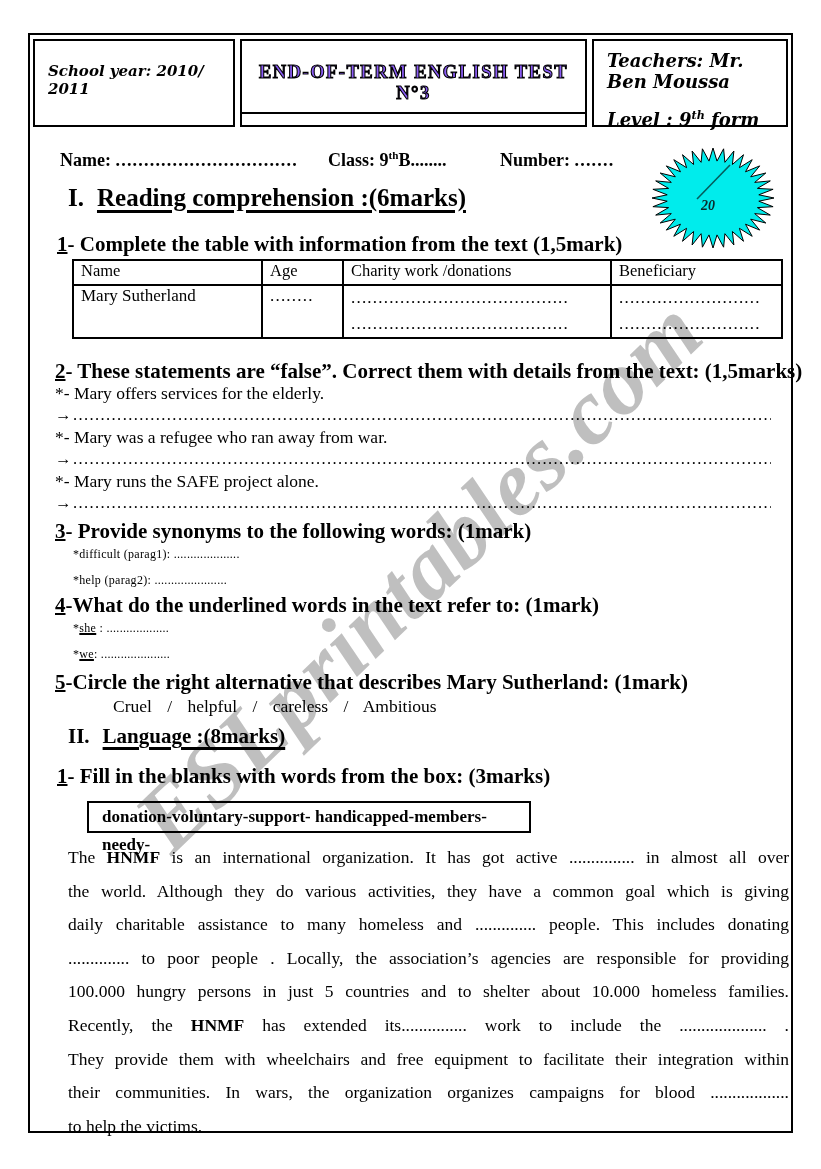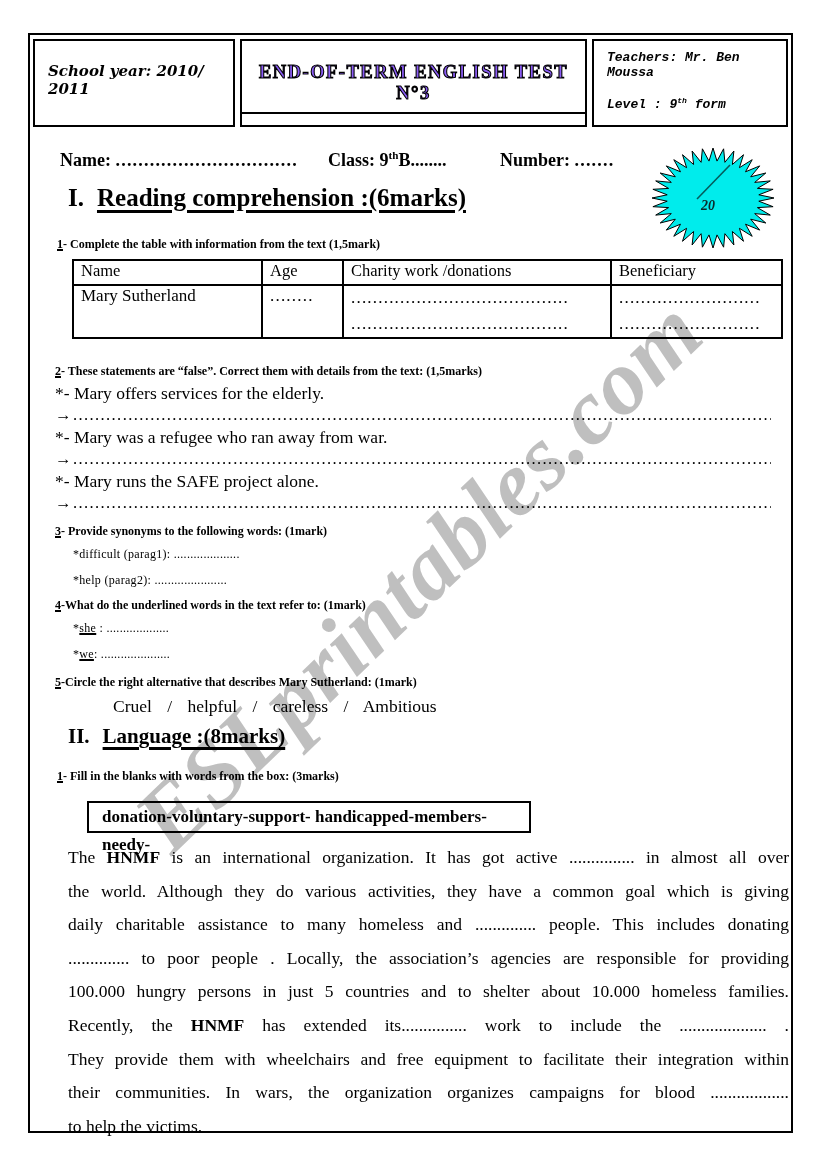--- a/index.html
+++ b/index.html
@@ -13,38 +13,38 @@
   .frame{position:absolute;left:28px;top:33px;width:765px;height:1100px;border:2px solid #000;
         box-sizing:border-box;z-index:3;pointer-events:none;}
   
   .header-row{margin-left:33px;width:755px;height:88px;display:flex;gap:5px;}
   .hbox{border:2px solid #000;box-sizing:border-box;background:transparent;}
   .hbox1{width:202px;padding:21px 0 0 13px;}
   .hbox2{flex:1;text-align:center;padding-top:21px;}
   .hbox3{width:196px;padding:9px 0 0 13px;}
   .script{font-style:italic;font-weight:bold;font-family:"DejaVu Serif","Liberation Serif",serif;}
   .hbox1 .script{font-size:15px;}
-  .hbox3 .script{font-size:13px;font-family:Liberation Mono, monospace;}
+  .hbox3 .script{font-size:18px;}
   .hbox3 .line2{margin-top:17px;}
   .test-title{display:inline-block;font-size:18.5px;font-weight:bold;letter-spacing:1.5px;
         color:#8b5cf6;-webkit-text-stroke:1.1px #000;border-bottom:2.5px solid #000;padding-bottom:8px;}
   sup{font-size:0.62em;vertical-align:super;line-height:0;}
   
   .student-row{margin:23px 0 0 60px;font-size:18px;font-weight:bold;display:flex;}
   .seg-name{width:268px;}
   .seg-class{width:172px;}
   
   .badge{position:absolute;left:650px;top:146px;width:128px;height:106px;z-index:1;}
   
   .sec-heading{display:flex;gap:13px;font-weight:bold;margin-left:68px;}
   .sec1{margin-top:13px;font-size:25px;}
   .sec2{margin-top:7px;font-size:21px;}
   .sec-title{text-decoration:underline;text-decoration-thickness:2.5px;text-underline-offset:4px;}
   
-  .q-heading{font-size:12px;font-weight:bold;line-height:22px;}
+  .q-heading{font-size:21px;font-weight:bold;line-height:22px;}
   .q-heading u, .item u{text-decoration-thickness:1.5px;}
   
   .info-table{margin:4px 0 0 72px;border-collapse:collapse;font-size:16.5px;table-layout:fixed;width:645px;}
   .info-table th,.info-table td{border:2px solid #000;padding:0 7px;text-align:left;font-weight:normal;vertical-align:top;}
   .info-table th{height:23px;}
   .info-table td{height:51px;font-size:17px;}
   .dots{letter-spacing:1.2px;}
   .fill2{display:flex;flex-direction:column;justify-content:space-between;height:48px;padding-top:2px;box-sizing:border-box;}
   
   .ml55{margin-left:55px;}

